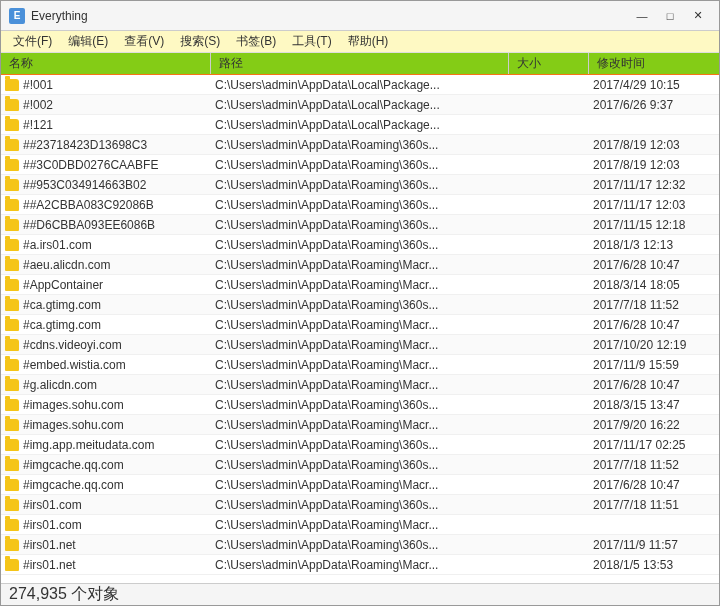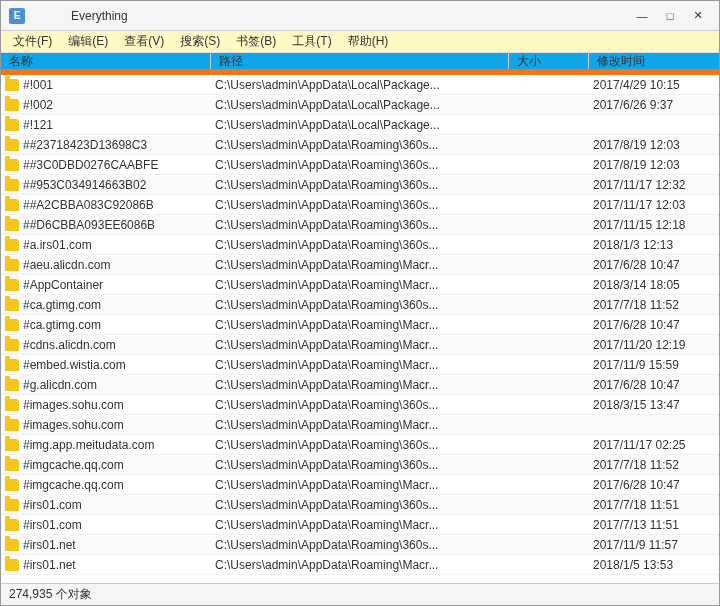--- a/index.html
+++ b/index.html
@@ -42,21 +42,20 @@
       display: flex;
       align-items: center;
       justify-content: center;
       color: white;
       font-size: 10px;
       font-weight: bold;
     }
     .title-text {
       font-size: 12px;
       color: #333;
-      margin-left: 40px;
     }
     .window-controls {
       display: flex;
       gap: 2px;
     }
     .win-btn {
       width: 26px;
       height: 20px;
       background: transparent;
       border: none;
@@ -86,22 +85,22 @@
       align-items: center;
     }
     .content-area {
       flex: 1;
       display: flex;
       flex-direction: column;
       overflow: hidden;
     }
     .table-header {
       display: flex;
-      background: #0ea5e9;
-      border-bottom: 6px solid #f97316;
+      background: #84cc16;
+      border-bottom: 1px solid #f97316;
       flex-shrink: 0;
       height: 22px;
       align-items: center;
     }
     .col-name { width: 210px; padding: 0 8px; font-size: 12px; color: #333; border-right: 1px solid #ccc; flex-shrink: 0; height: 100%; display: flex; align-items: center; cursor: pointer; }
     .col-path { flex: 1; padding: 0 8px; font-size: 12px; color: #333; border-right: 1px solid #ccc; height: 100%; display: flex; align-items: center; cursor: pointer; }
     .col-size { width: 80px; padding: 0 8px; font-size: 12px; color: #333; border-right: 1px solid #ccc; flex-shrink: 0; height: 100%; display: flex; align-items: center; cursor: pointer; }
     .col-modified { width: 130px; padding: 0 8px; font-size: 12px; color: #333; flex-shrink: 0; height: 100%; display: flex; align-items: center; cursor: pointer; text-align: right; }
     .table-body {
       flex: 1;
@@ -188,21 +187,21 @@
     .status-bar {
       height: 22px;
       background: #f5f5f5;
       border-top: 1px solid #ccc;
       display: flex;
       align-items: center;
       padding: 0 8px;
       flex-shrink: 0;
     }
     .status-text {
-      font-size: 12px;
+      font-size: 16px;
       color: #333;
     }
     .table-body::-webkit-scrollbar {
       width: 14px;
     }
     .table-body::-webkit-scrollbar-track {
       background: #f0f0f0;
     }
     .table-body::-webkit-scrollbar-thumb {
       background: #c0c0c0;
@@ -366,25 +365,25 @@
               <div class="folder-icon"></div>
               <span>#ca.gtimg.com</span>
             </div>
             <div class="cell-path">C:\Users\admin\AppData\Roaming\Macr...</div>
             <div class="cell-size"></div>
             <div class="cell-modified">2017/6/28 10:47</div>
           </div>
           <div class="table-row">
             <div class="cell-name">
               <div class="folder-icon"></div>
-              <span>#cdns.alicdn.com</span>
-            </div>
-            <div class="cell-path">C:\Users\admin\AppData\Roaming\Macr...</div>
-            <div class="cell-size"></div>
-            <div class="cell-modified">2017/11/20 12:19</div>
+              <span>#cdns.videoyi.com</span>
+            </div>
+            <div class="cell-path">C:\Users\admin\AppData\Roaming\Macr...</div>
+            <div class="cell-size"></div>
+            <div class="cell-modified">2017/10/20 12:19</div>
           </div>
           <div class="table-row">
             <div class="cell-name">
               <div class="folder-icon"></div>
               <span>#embed.wistia.com</span>
             </div>
             <div class="cell-path">C:\Users\admin\AppData\Roaming\Macr...</div>
             <div class="cell-size"></div>
             <div class="cell-modified">2017/11/9 15:59</div>
           </div>
@@ -406,20 +405,21 @@
             <div class="cell-size"></div>
             <div class="cell-modified">2018/3/15 13:47</div>
           </div>
           <div class="table-row">
             <div class="cell-name">
               <div class="folder-icon"></div>
               <span>#images.sohu.com</span>
             </div>
             <div class="cell-path">C:\Users\admin\AppData\Roaming\Macr...</div>
             <div class="cell-size"></div>
+            <div class="cell-modified">2017/9/20 16:22</div>
           </div>
           <div class="table-row">
             <div class="cell-name">
               <div class="folder-icon"></div>
               <span>#img.app.meitudata.com</span>
             </div>
             <div class="cell-path">C:\Users\admin\AppData\Roaming\360s...</div>
             <div class="cell-size"></div>
             <div class="cell-modified">2017/11/17 02:25</div>
           </div>
@@ -450,21 +450,20 @@
             <div class="cell-size"></div>
             <div class="cell-modified">2017/7/18 11:51</div>
           </div>
           <div class="table-row">
             <div class="cell-name">
               <div class="folder-icon"></div>
               <span>#irs01.com</span>
             </div>
             <div class="cell-path">C:\Users\admin\AppData\Roaming\Macr...</div>
             <div class="cell-size"></div>
-            <div class="cell-modified">2017/7/13 11:51</div>
           </div>
           <div class="table-row">
             <div class="cell-name">
               <div class="folder-icon"></div>
               <span>#irs01.net</span>
             </div>
             <div class="cell-path">C:\Users\admin\AppData\Roaming\360s...</div>
             <div class="cell-size"></div>
             <div class="cell-modified">2017/11/9 11:57</div>
           </div>

